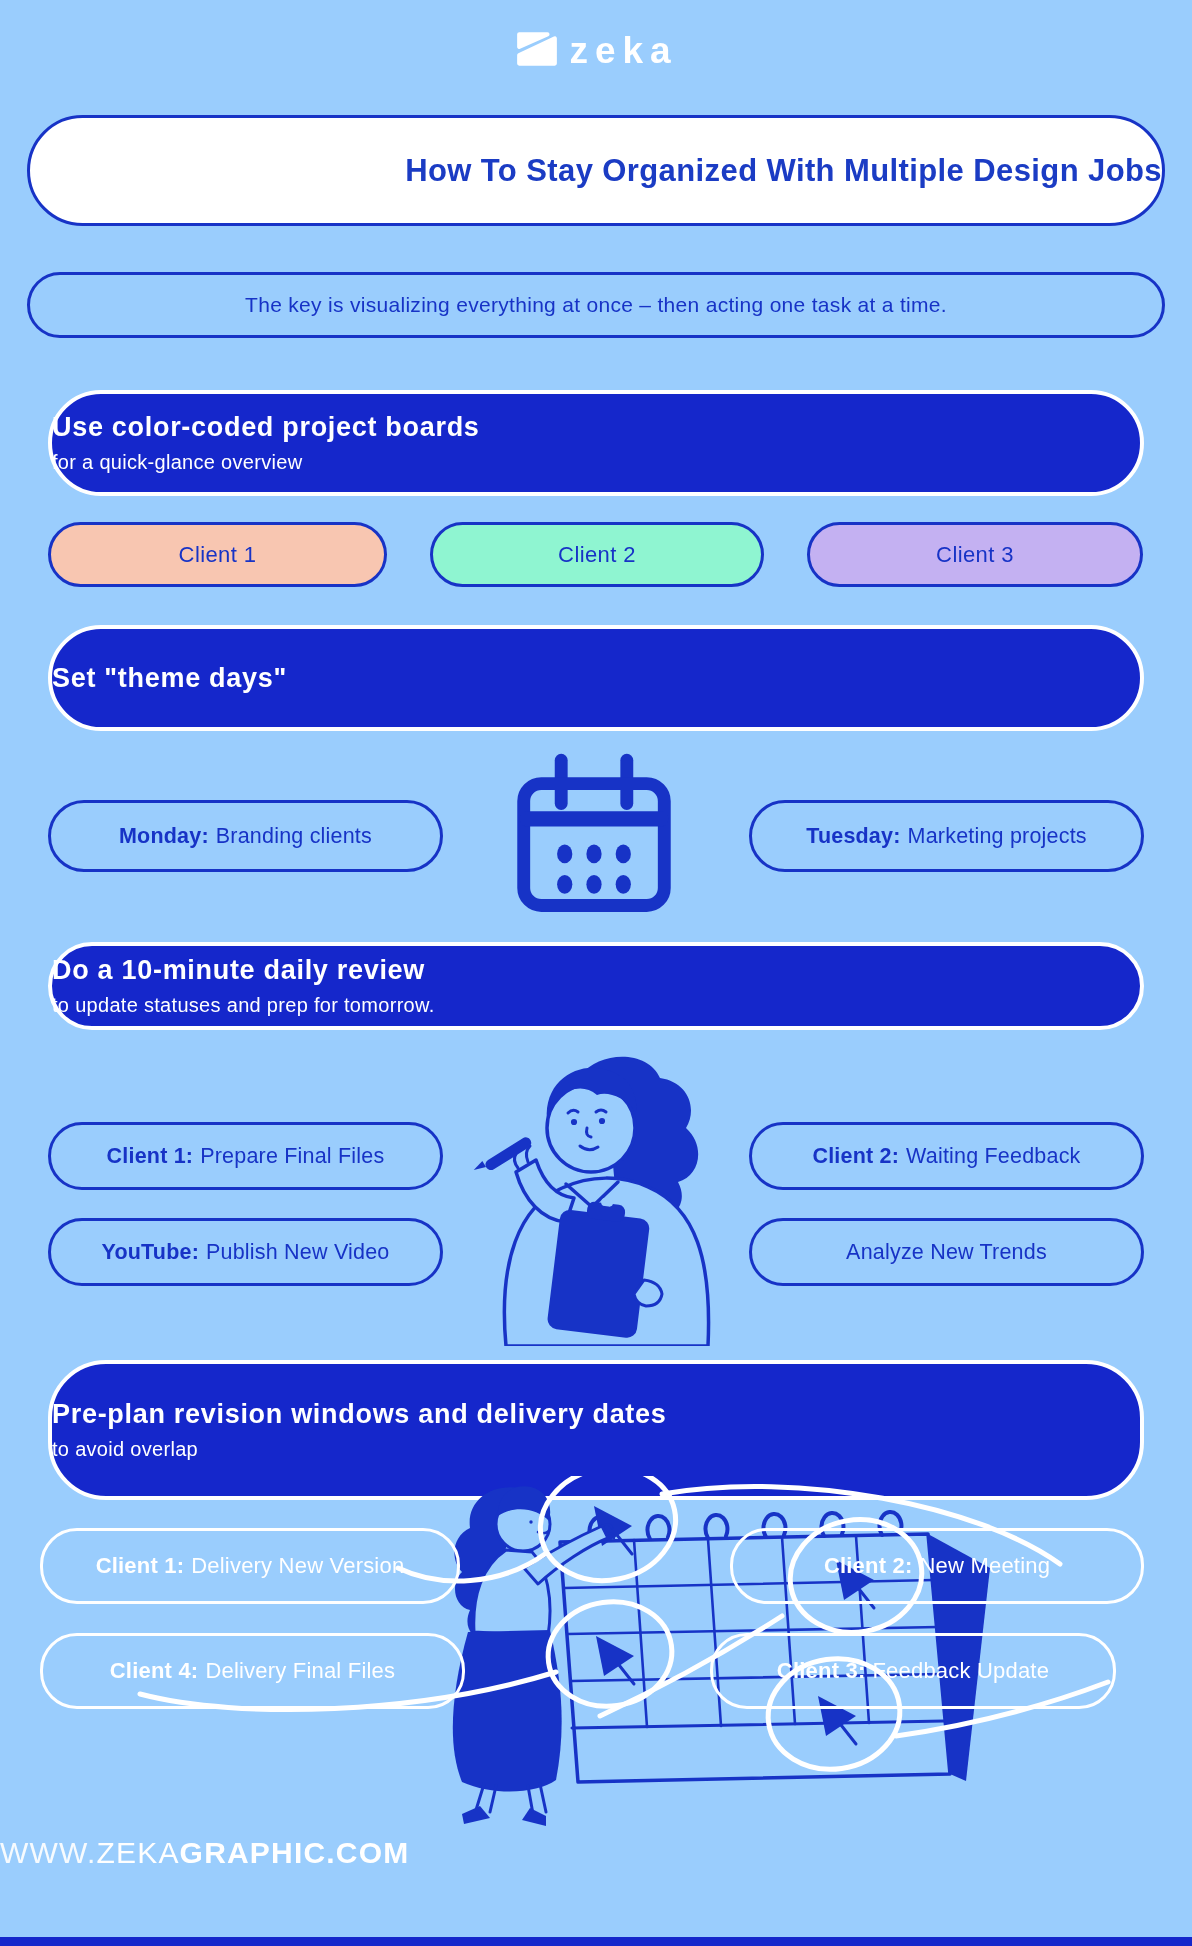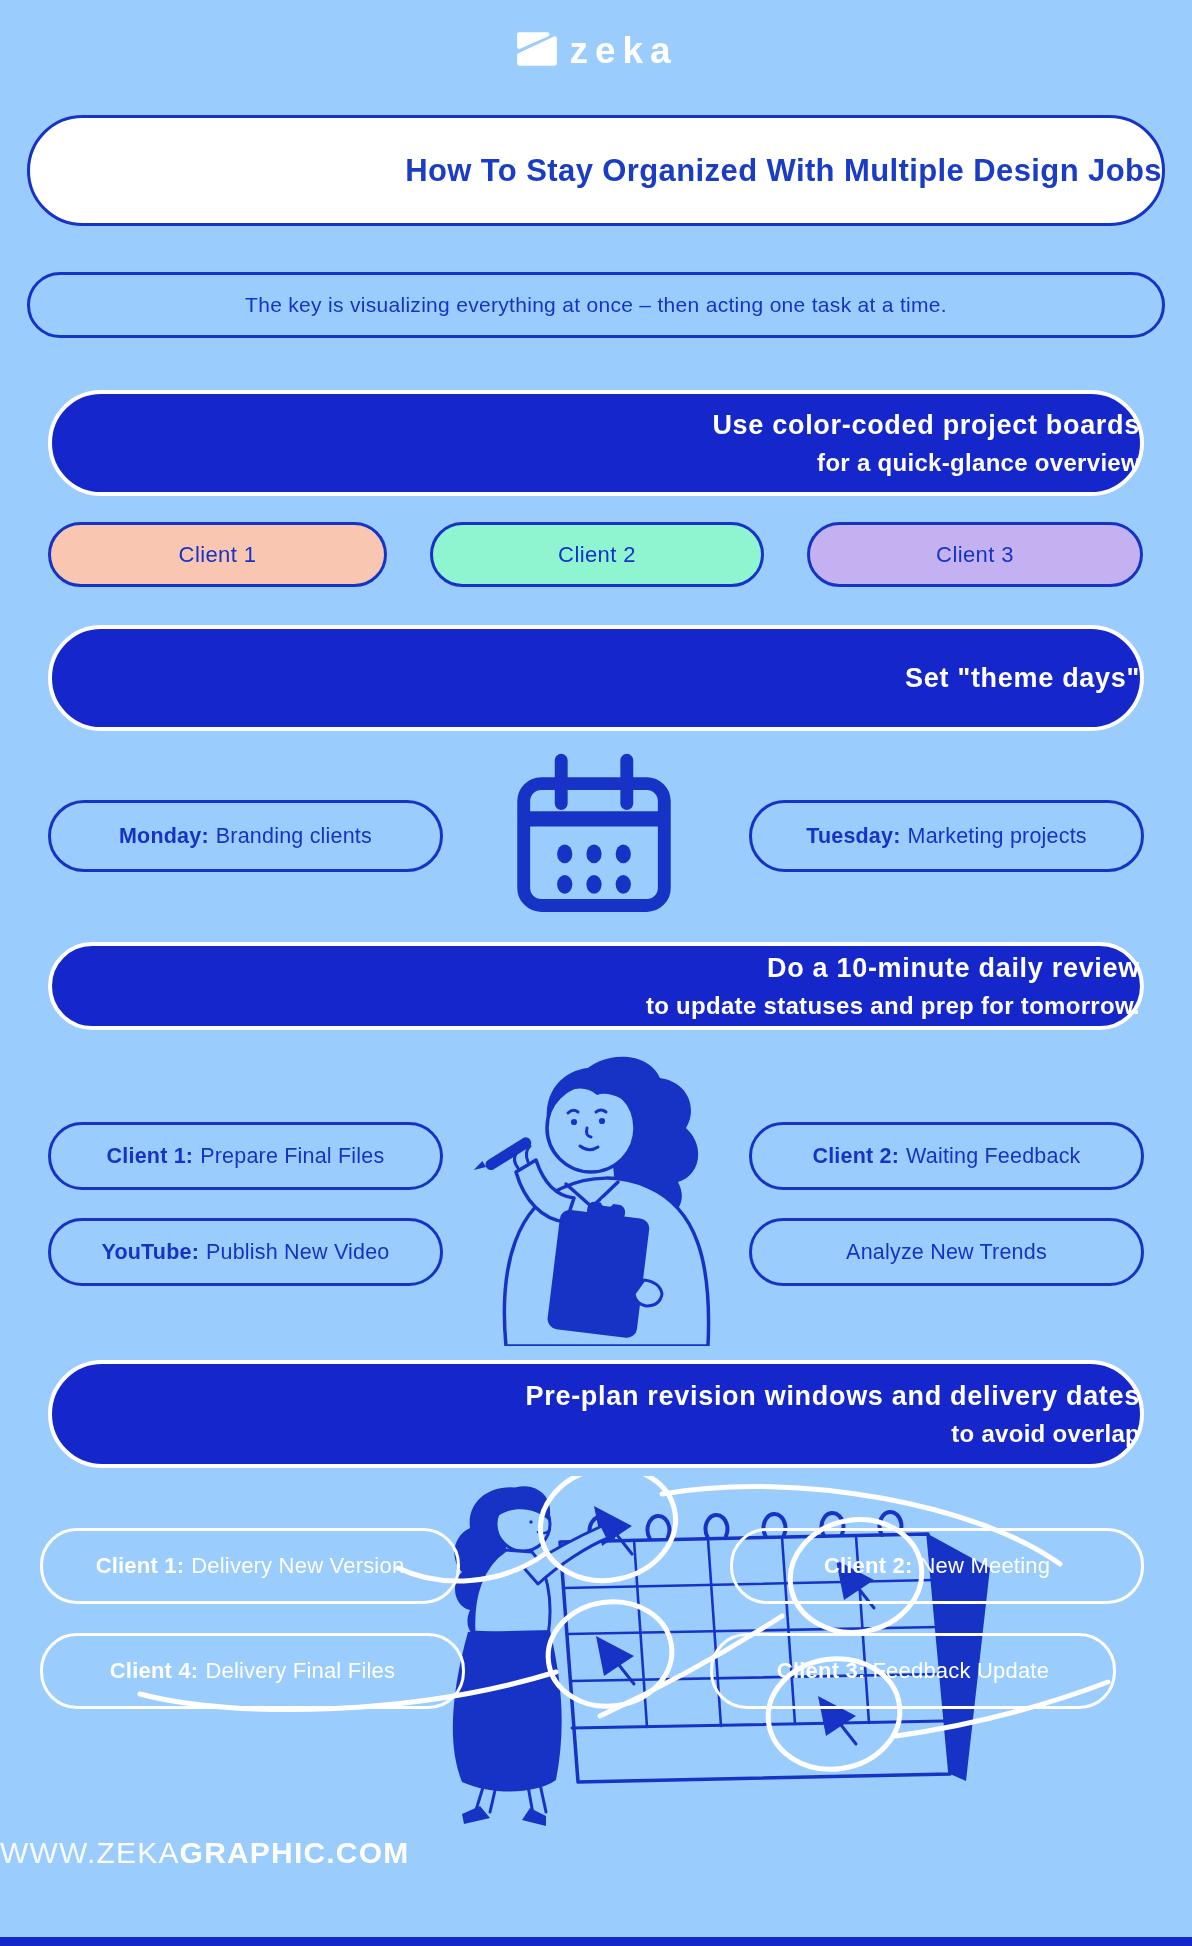--- a/index.html
+++ b/index.html
@@ -24,27 +24,27 @@
     background:#fff;border:3px solid var(--ink);border-radius:58px;
     display:flex;align-items:center;justify-content:flex-end}
   .title-pill h1{color:#1b3cc4;font-size:31px;font-weight:700;letter-spacing:.4px}
   .intro-pill{position:absolute;left:27px;top:272px;width:1138px;height:66px;
     border:3px solid var(--ink);border-radius:36px;
     display:flex;align-items:center;justify-content:center}
   .intro-pill p{color:var(--ink);font-size:21px;font-weight:500;letter-spacing:.3px}
   
   .pill-dark{position:absolute;left:48px;width:1096px;background:var(--dark);
     border:4px solid #fff;border-radius:58px;color:#fff;
-    display:flex;flex-direction:column;align-items:flex-end;justify-content:center;gap:8px}
+    display:flex;flex-direction:column;align-items:flex-start;justify-content:center;gap:8px}
   .pill-dark h2{font-size:27px;font-weight:700;letter-spacing:.7px}
-  .pill-dark p{font-size:24px;font-weight:700;letter-spacing:.3px}
+  .pill-dark p{font-size:20px;font-weight:400;letter-spacing:.3px}
   .s1{top:390px;height:106px}
   .s2{top:625px;height:106px}
   .s3{top:942px;height:88px}
-  .s4{top:1360px;height:108px}
+  .s4{top:1360px;height:140px}
   
   .client-pill{position:absolute;top:522px;height:65px;border:3px solid var(--ink);
     border-radius:33px;display:flex;align-items:center;justify-content:center;
     color:var(--ink);font-size:22px;font-weight:500;letter-spacing:.4px}
   .c1{left:48px;width:339px;background:#F8C6B1}
   .c2{left:430px;width:334px;background:#8FF5D1}
   .c3{left:807px;width:336px;background:#C4B1F2}
   
   .pill-outline{position:absolute;border:3px solid var(--ink);border-radius:37px;
     display:flex;align-items:center;justify-content:center;color:var(--ink);

